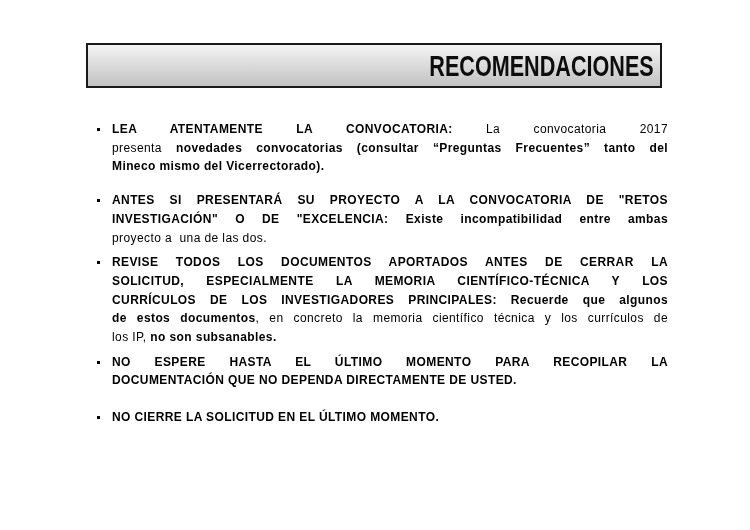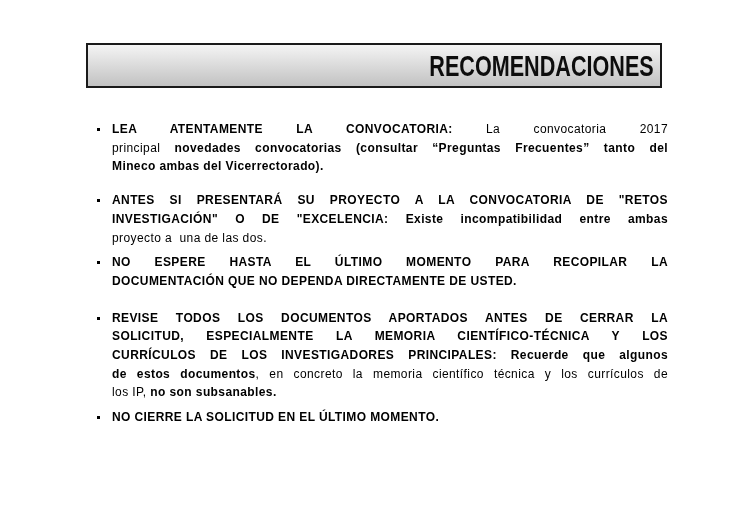--- a/index.html
+++ b/index.html
@@ -63,40 +63,40 @@
 <body style="background: rgb(255, 255, 255);">
 
 <div class="slide">
   <div class="title-box" id="title-box" style="border-color: rgb(26, 26, 26); background: linear-gradient(rgb(244, 244, 244) 0%, rgb(194, 194, 194) 100%);">
     <span class="title-text">RECOMENDACIONES</span>
   </div>
   <div class="content" id="bullet-list" style="color: rgb(0, 0, 0);">
       <div class="bullet-item gap-big">
         <span class="bullet-marker"></span>
         <div class="line"><span class="run-bold">LEA ATENTAMENTE LA CONVOCATORIA:</span><span class="run-reg"> La convocatoria 2017</span></div>
-        <div class="line"><span class="run-reg">principal </span><span class="run-bold">novedades convocatorias (consultar “Preguntas Frecuentes” tanto del</span></div>
-        <div class="line last"><span class="run-bold">Mineco ambas del Vicerrectorado).</span></div>
+        <div class="line"><span class="run-reg">presenta </span><span class="run-bold">novedades convocatorias (consultar “Preguntas Frecuentes” tanto del</span></div>
+        <div class="line last"><span class="run-bold">Mineco mismo del Vicerrectorado).</span></div>
       </div>
       <div class="bullet-item gap-small">
         <span class="bullet-marker"></span>
         <div class="line"><span class="run-bold">ANTES SI PRESENTARÁ SU PROYECTO A LA CONVOCATORIA DE "RETOS</span></div>
         <div class="line"><span class="run-bold">INVESTIGACIÓN" O DE "EXCELENCIA: Existe incompatibilidad entre ambas</span></div>
         <div class="line last"><span class="run-reg">proyecto a&nbsp; una de las dos.</span></div>
-      </div>
-      <div class="bullet-item gap-bigger">
-        <span class="bullet-marker"></span>
-        <div class="line"><span class="run-bold">NO ESPERE HASTA EL ÚLTIMO MOMENTO PARA RECOPILAR LA</span></div>
-        <div class="line last"><span class="run-bold">DOCUMENTACIÓN QUE NO DEPENDA DIRECTAMENTE DE USTED.</span></div>
       </div>
       <div class="bullet-item gap-small">
         <span class="bullet-marker"></span>
         <div class="line"><span class="run-bold">REVISE TODOS LOS DOCUMENTOS APORTADOS ANTES DE CERRAR LA</span></div>
         <div class="line"><span class="run-bold">SOLICITUD, ESPECIALMENTE LA MEMORIA CIENTÍFICO-TÉCNICA Y LOS</span></div>
         <div class="line"><span class="run-bold">CURRÍCULOS DE LOS INVESTIGADORES PRINCIPALES: Recuerde que algunos</span></div>
         <div class="line"><span class="run-bold">de estos documentos</span><span class="run-reg">, en concreto la memoria científico técnica y los currículos de</span></div>
         <div class="line last"><span class="run-reg">los IP, </span><span class="run-bold">no son subsanables.</span></div>
       </div>
+      <div class="bullet-item gap-bigger">
+        <span class="bullet-marker"></span>
+        <div class="line"><span class="run-bold">NO ESPERE HASTA EL ÚLTIMO MOMENTO PARA RECOPILAR LA</span></div>
+        <div class="line last"><span class="run-bold">DOCUMENTACIÓN QUE NO DEPENDA DIRECTAMENTE DE USTED.</span></div>
+      </div>
       <div class="bullet-item gap-none">
         <span class="bullet-marker"></span>
         <div class="line last"><span class="run-bold">NO CIERRE LA SOLICITUD EN EL ÚLTIMO MOMENTO.</span></div>
       </div>
     </div>
 </div>
 
 </body></html>

